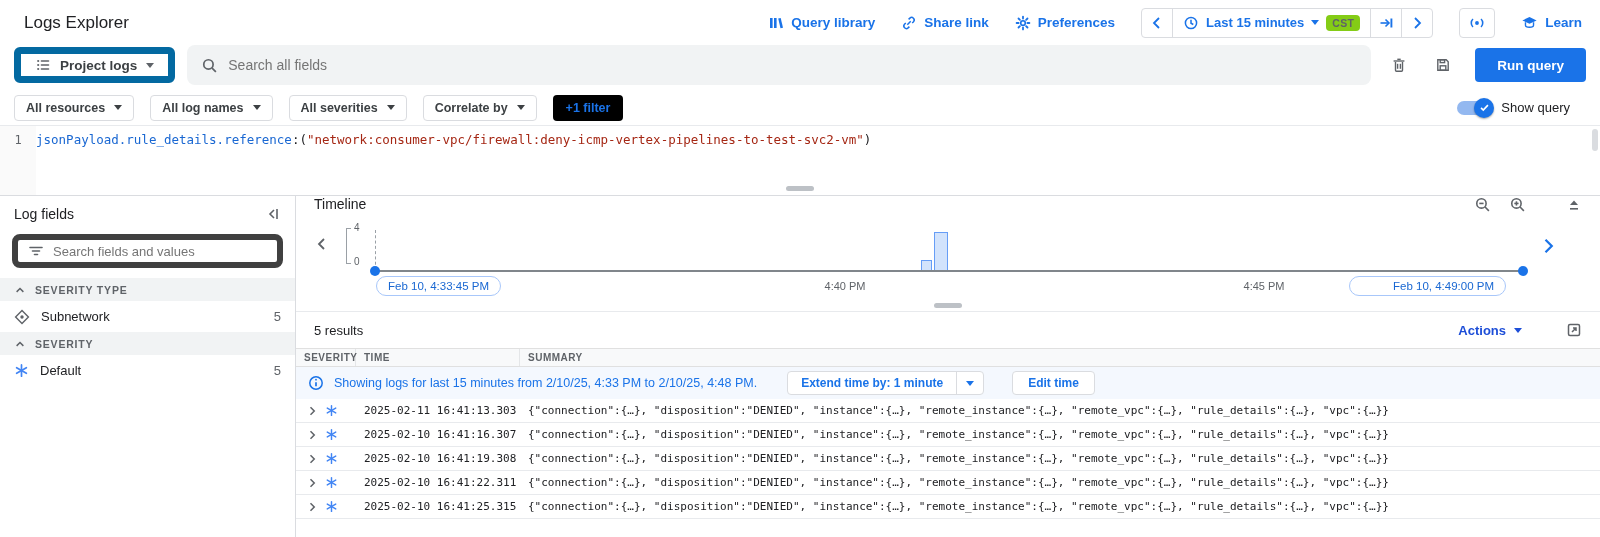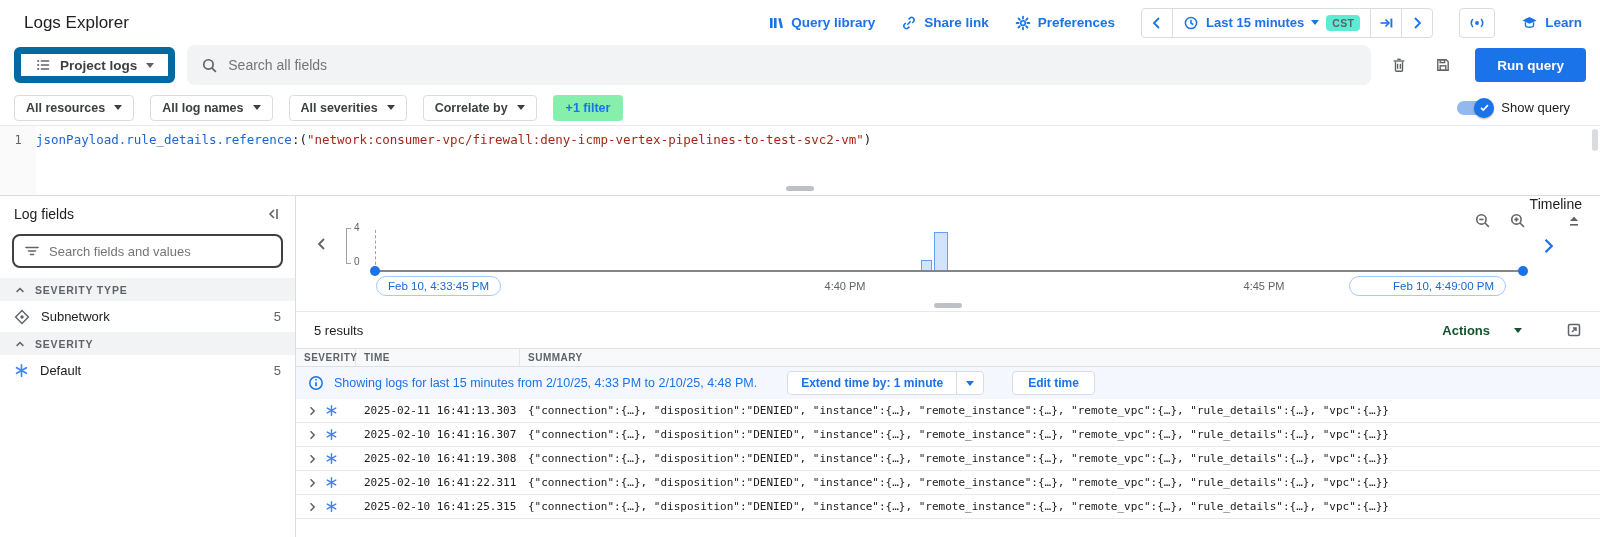--- a/index.html
+++ b/index.html
@@ -13,35 +13,35 @@
   
   .topbar { height:40px; display:flex; align-items:center; padding:5px 18px 0 24px; }
   .page-title { font-size:17px; color:#202124; }
   .top-actions { margin-left:auto; display:flex; align-items:center; gap:26px; }
   .top-link { display:flex; align-items:center; gap:7px; color:#1a73e8; font-size:13.5px; font-weight:bold; }
   .caret { width:0; height:0; border-left:4px solid transparent; border-right:4px solid transparent; border-top:5px solid currentColor; }
   .time-group { display:flex; align-items:center; border:1px solid #dadce0; border-radius:4px; height:30px; color:#1a73e8; }
   .tg-btn { display:flex; align-items:center; padding:0 7px; height:100%; }
   .tg-sep { width:1px; height:100%; background:#dadce0; }
   .tg-range { display:flex; align-items:center; gap:7px; padding:0 10px; height:100%; font-size:13px; font-weight:bold; }
-  .tz-badge { background:#5eead4; color:#5f6368; font-size:10.5px; font-weight:bold; border-radius:4px; padding:2px 6px; letter-spacing:.3px; }
+  .tz-badge { background:#84cc16; color:#5f6368; font-size:10.5px; font-weight:bold; border-radius:4px; padding:2px 6px; letter-spacing:.3px; }
   .live-btn { display:flex; align-items:center; justify-content:center; width:36px; height:30px; border:1px solid #dadce0; border-radius:4px; color:#1a73e8; }
 
   
   .querybar { height:50px; display:flex; align-items:center; padding:0 14px; gap:12px; }
   .scope-btn { display:flex; align-items:center; gap:9px; height:36px; padding:0 14px; border:7px solid #0369a1; border-radius:6px; font-size:13.5px; font-weight:bold; color:#3c4043; }
   .searchbox { flex:1; height:40px; background:#f1f3f4; border-radius:8px; display:flex; align-items:center; gap:10px; padding:0 14px; color:#5f6368; }
   .searchbox input { flex:1; border:none; outline:none; background:transparent; font-size:14px; color:#202124; }
   .icon-btn { width:32px; height:32px; display:flex; align-items:center; justify-content:center; color:#5f6368; }
   .run-btn { height:34px; padding:0 22px; background:#1a73e8; color:#fff; border-radius:4px; font-size:13.5px; font-weight:bold; margin-left:4px; }
 
   
   .filterbar { height:36px; display:flex; align-items:center; padding:0 14px; gap:16px; border-bottom:1px solid #e8eaed; }
   .filter-pill { display:flex; align-items:center; gap:9px; height:26px; padding:0 11px; border:1px solid #dadce0; border-radius:4px; font-size:12.5px; font-weight:bold; color:#3c4043; }
-  .extra-chip { display:flex; align-items:center; height:26px; padding:0 13px; background:#86efac; color:#1a73e8; border-radius:4px; font-size:12.5px; font-weight:bold; }
+  .extra-chip { display:flex; align-items:center; height:26px; padding:0 13px; background:#000000; color:#1a73e8; border-radius:4px; font-size:12.5px; font-weight:bold; }
   .show-query { margin-left:auto; display:flex; align-items:center; gap:10px; font-size:13px; color:#202124; padding-right:16px; }
   .toggle { position:relative; width:34px; height:14px; border-radius:7px; background:#93b8f0; cursor:pointer; }
   .toggle .knob { position:absolute; right:-3px; top:-3px; width:20px; height:20px; border-radius:50%; background:#1a73e8; box-shadow:0 1px 2px rgba(0,0,0,.35); display:flex; align-items:center; justify-content:center; color:#fff; }
 
   
   .editor { position:relative; height:70px; border-bottom:1px solid #dadce0; display:flex; background:#fff; }
   .gutter { width:36px; text-align:center; color:#5f6368; font:12px "DejaVu Sans Mono",monospace; padding-top:7px; background:#fafafa; }
   .code { font:12.5px "DejaVu Sans Mono",monospace; padding-top:6px; white-space:pre; }
   .tok-field { color:#1967d2; }
   .tok-plain { color:#202124; }
@@ -50,32 +50,32 @@
   .editor .drag-handle { bottom:4px; }
   .editor-scrollthumb { position:absolute; right:2px; top:3px; width:6px; height:22px; border-radius:3px; background:#dadce0; }
 
   
   .main { display:flex; height:341px; }
 
   
   .logfields { width:296px; border-right:1px solid #dadce0; background:#fff; }
   .lf-header { height:36px; display:flex; align-items:center; justify-content:space-between; padding:0 14px; }
   .lf-title { font-size:14px; color:#202124; }
-  .lf-search { margin:2px 12px 10px; height:34px; border:2px solid #404040; border-radius:8px; display:flex; align-items:center; gap:9px; padding:0 10px; color:#5f6368; }
+  .lf-search { margin:2px 12px 10px; height:34px; border:6px solid #404040; border-radius:8px; display:flex; align-items:center; gap:9px; padding:0 10px; color:#5f6368; }
   .lf-search input { flex:1; border:none; outline:none; font-size:13px; color:#202124; min-width:0; }
   .lf-section { height:23px; background:#f1f3f4; display:flex; align-items:center; gap:9px; padding:0 14px; font-size:10.5px; font-weight:bold; color:#5f6368; letter-spacing:.8px; cursor:pointer; }
   .lf-item { height:31px; display:flex; align-items:center; gap:11px; padding:0 14px; font-size:13px; color:#202124; cursor:pointer; }
   .lf-count { margin-left:auto; color:#5f6368; font-size:13px; }
 
   
   .rightcol { position:relative; flex:1; }
 
   
   .timeline { position:relative; height:116px; border-bottom:1px solid #e8eaed; }
-  .tl-header { height:32px; display:flex; align-items:flex-end; padding:0 18px;flex-direction:column; }
+  .tl-header { height:32px; display:flex; align-items:flex-start; padding:0 18px; }
   .tl-title { font-size:14px; }
   .tl-tools { margin-left:auto; display:flex; align-items:center; gap:18px; color:#5f6368; }
   .tl-tools .wide-gap { margin-left:22px; }
   .tl-yaxis { position:absolute; left:50px; top:32px; width:6px; height:36px; border-left:1px solid #9aa0a6; }
   .tl-yaxis::before, .tl-yaxis::after { content:""; position:absolute; left:0; width:4px; height:1px; background:#9aa0a6; }
   .tl-yaxis::before { top:0; } .tl-yaxis::after { bottom:0; }
   .tl-ymax { position:absolute; left:58px; top:26px; font-size:10px; color:#5f6368; }
   .tl-ymin { position:absolute; left:58px; top:60px; font-size:10px; color:#5f6368; }
   .tl-dashed { position:absolute; left:79px; top:34px; height:40px; border-left:1px dashed #9aa0a6; }
   .tl-baseline { position:absolute; left:79px; width:1148px; top:74px; height:2px; background:#80868b; }
@@ -90,21 +90,21 @@
   .tl-chip { position:absolute; top:80px; border:1px solid #a8c7fa; background:#fff; color:#1967d2; border-radius:12px; font-size:11.5px; padding:3px 11px; white-space:nowrap; cursor:pointer; }
   .tl-chip.start { left:80px; }
   .tl-chip.end { right:94px;padding-left:43px; }
   .tl-tick { position:absolute; top:84px; font-size:11px; color:#5f6368; transform:translateX(-50%); }
   .timeline .drag-handle { bottom:3px; }
 
   
   .results { position:absolute; top:116px; left:0; right:0; bottom:0; display:flex; flex-direction:column; background:#fff; }
   .res-header { height:36px; display:flex; align-items:center; padding:0 18px; }
   .res-count { font-size:13px; color:#202124; }
-  .res-actions { margin-left:auto; display:flex; align-items:center; gap:24px; color:#14532d; font-size:13px; font-weight:bold; }
+  .res-actions { margin-left:auto; display:flex; align-items:center; gap:8px; color:#1d4ed8; font-size:13px; font-weight:bold; }
   .res-expand { margin-left:44px; color:#5f6368; display:flex; }
   .rgrid { display:grid; grid-template-columns:52px 156px 1fr; column-gap:8px; padding-left:8px; align-items:center; }
   .res-cols { height:19px; background:#f8f9fa; border-top:1px solid #e0e0e0; border-bottom:1px solid #e0e0e0; font-size:10px; font-weight:bold; color:#5f6368; letter-spacing:.5px; }
   .res-cols .cell { border-right:1px solid #e4e6e8; height:100%; display:flex; align-items:center; }
   .res-cols .cell:last-child { border-right:none; }
   .banner { height:32px; display:flex; align-items:center; gap:10px; padding:0 12px; background:#f4f8fe; }
   .banner-text { color:#1a73e8; font-size:12.5px; }
   .extend-btn { display:flex; align-items:stretch; border:1px solid #dadce0; border-radius:4px; overflow:hidden; background:#fff; color:#1a73e8; font-size:12px; font-weight:bold; margin-left:20px; }
   .extend-main { padding:4px 13px; }
   .extend-caret { display:flex; align-items:center; padding:0 9px; border-left:1px solid #dadce0; }

